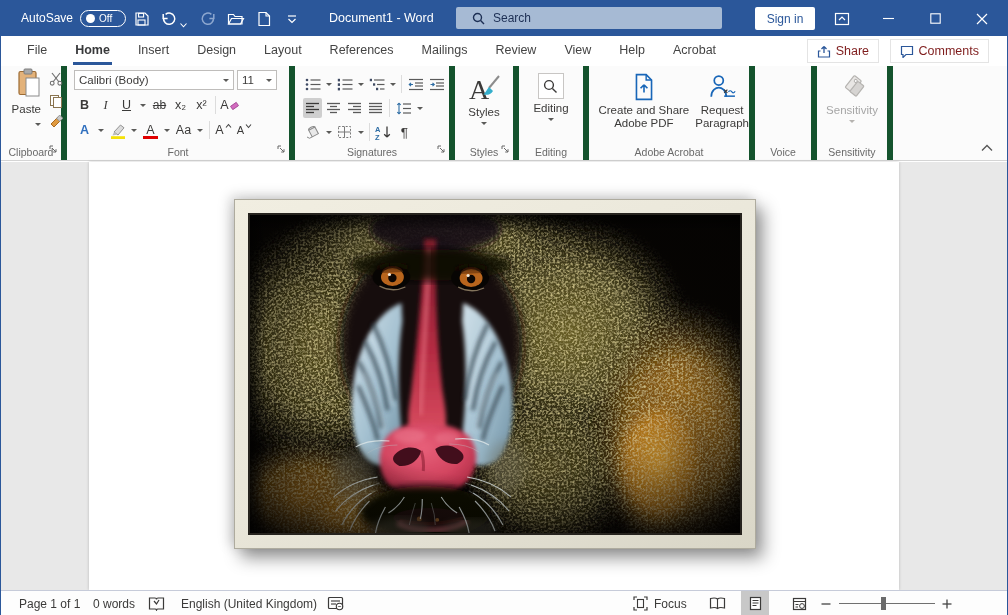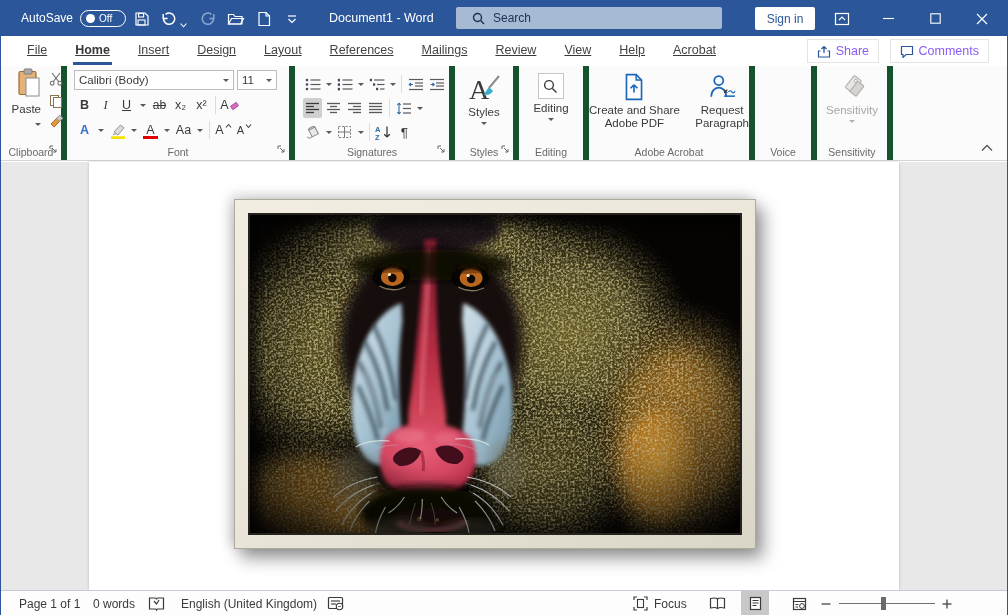--- a/index.html
+++ b/index.html
@@ -22,28 +22,28 @@
   .search-box { left:455px; top:6px; width:266px; height:22px; background:#a6bad4;
        border-radius:2px; display:flex; align-items:center; padding-left:16px; gap:8px; }
   .search-box span { color:#1d2f54; font-size:12px; }
   .signin-btn { left:754px; top:6px; width:60px; height:23px; background:#fff; border-radius:2px;
        color:#2b579a; font-size:12px; display:flex; align-items:center; justify-content:center; }
   .ribbonopts-btn { left:828px; top:7px; width:26px; height:21px; display:flex; align-items:center; justify-content:center; }
   .win-btn { top:0; width:38px; height:35px; display:flex; align-items:center; justify-content:center; }
   .win-min { left:868px; } .win-max { left:915px; } .win-close { left:962px; }
 
   
-  .tabrow { position:absolute; left:0; top:35px; width:100%; height:30px; background:#fff;text-decoration:underline; }
+  .tabrow { position:absolute; left:0; top:35px; width:100%; height:30px; background:#fff; }
   .tabs { display:flex; padding-left:12px; height:30px; }
   .tab { padding:0 14px; line-height:29px; font-size:12.5px; color:#444; cursor:pointer; }
   .tab.active { color:#38393b; font-weight:bold; position:relative; }
   .tab.active::after { content:""; position:absolute; left:12px; right:12px; bottom:1px;
        height:3px; background:#2b579a; }
   .tab-right-btn { position:absolute; top:3px; height:24px; border:1px solid #e4e4e4; background:#fff;
-       display:flex; align-items:center; justify-content:center; gap:5px; color:#8b5cf6;
+       display:flex; align-items:center; justify-content:center; gap:5px; color:#7f1d1d;
        font-size:12.5px; padding:0 9px; }
   .share-btn { right:128px; } .comments-btn { right:18px; }
 
   
   .ribbon { position:absolute; left:0; top:65px; width:100%; height:95px; background:#fbfbfb;
        border-bottom:1px solid #d4d4d4; display:flex; }
   .rgroup { position:relative; height:94px; border-right:6px solid #14532d; flex:none; }
   .rg-label { position:absolute; left:0; right:0; bottom:2px; text-align:center; font-size:10.5px; color:#696969; }
   .dlg { position:absolute; right:3px; bottom:3px; }
   .rg-body { position:absolute; left:0; top:4px; right:0; }
@@ -76,21 +76,21 @@
   .para-row { padding-left:7px; margin-top:4px; display:flex; align-items:center; }
   .fbtn.sel { background:#cfcfcf; }
 
   
   .bigbtn { display:inline-flex; flex-direction:column; align-items:center; justify-content:flex-start;
        height:76px; padding-top:3px; cursor:pointer; font-size:11.5px; color:#3b3a39; }
   .bigbtn .lbl { margin-top:3px; line-height:13px; text-align:center; }
   .bigbtn .chv { margin-top:3px; }
   .g-styles { width:64px; } .g-editing { width:70px; }
   .g-adobe { width:166px; } .g-voice { width:62px; } .g-sens { width:76px; }
-  .g-adobe .rg-body { display:flex; justify-content:space-between; gap:6px; }
+  .g-adobe .rg-body { display:flex; justify-content:flex-end; gap:6px; }
   .disabled, .disabled .lbl { color:#a6a6a6 !important; }
   .editing-iconbox { width:26px; height:26px; border:1px solid #c8c6c4; background:#fff;
        display:flex; align-items:center; justify-content:center; }
   .collapse-ribbon { position:absolute; right:14px; bottom:5px; cursor:pointer; }
 
   
   .docarea { position:absolute; left:0; top:161px; width:1006px; height:428px; background:#e8e8e8; }
   .page { position:absolute; left:88px; top:0; width:810px; height:428px; background:#fff;
        box-shadow:0 0 3px rgba(0,0,0,.2); }
   .photo-frame { position:absolute; left:145px; top:37px; width:522px; height:350px;

